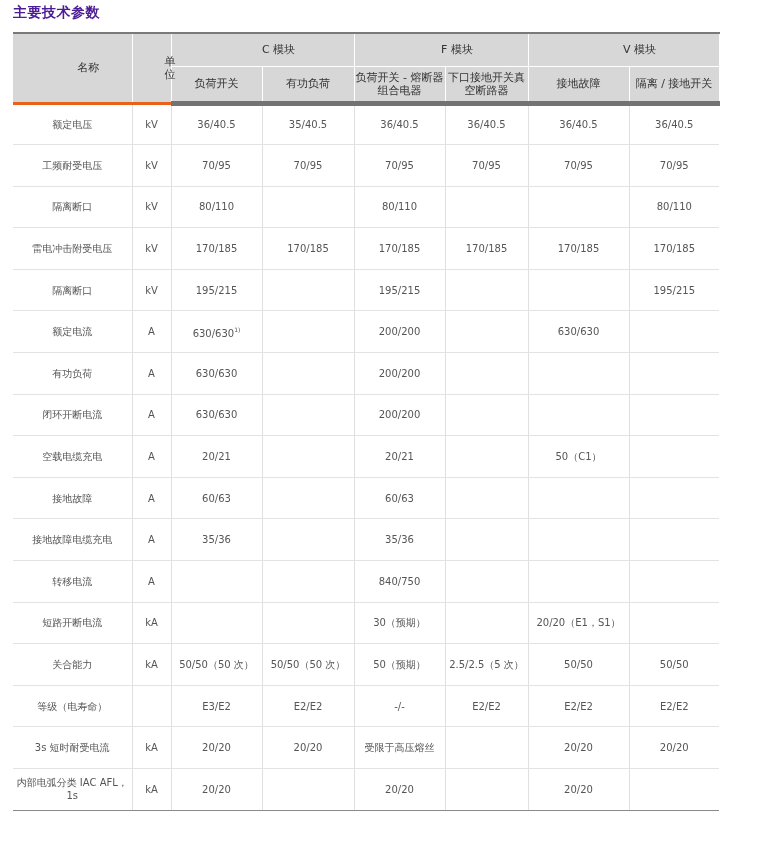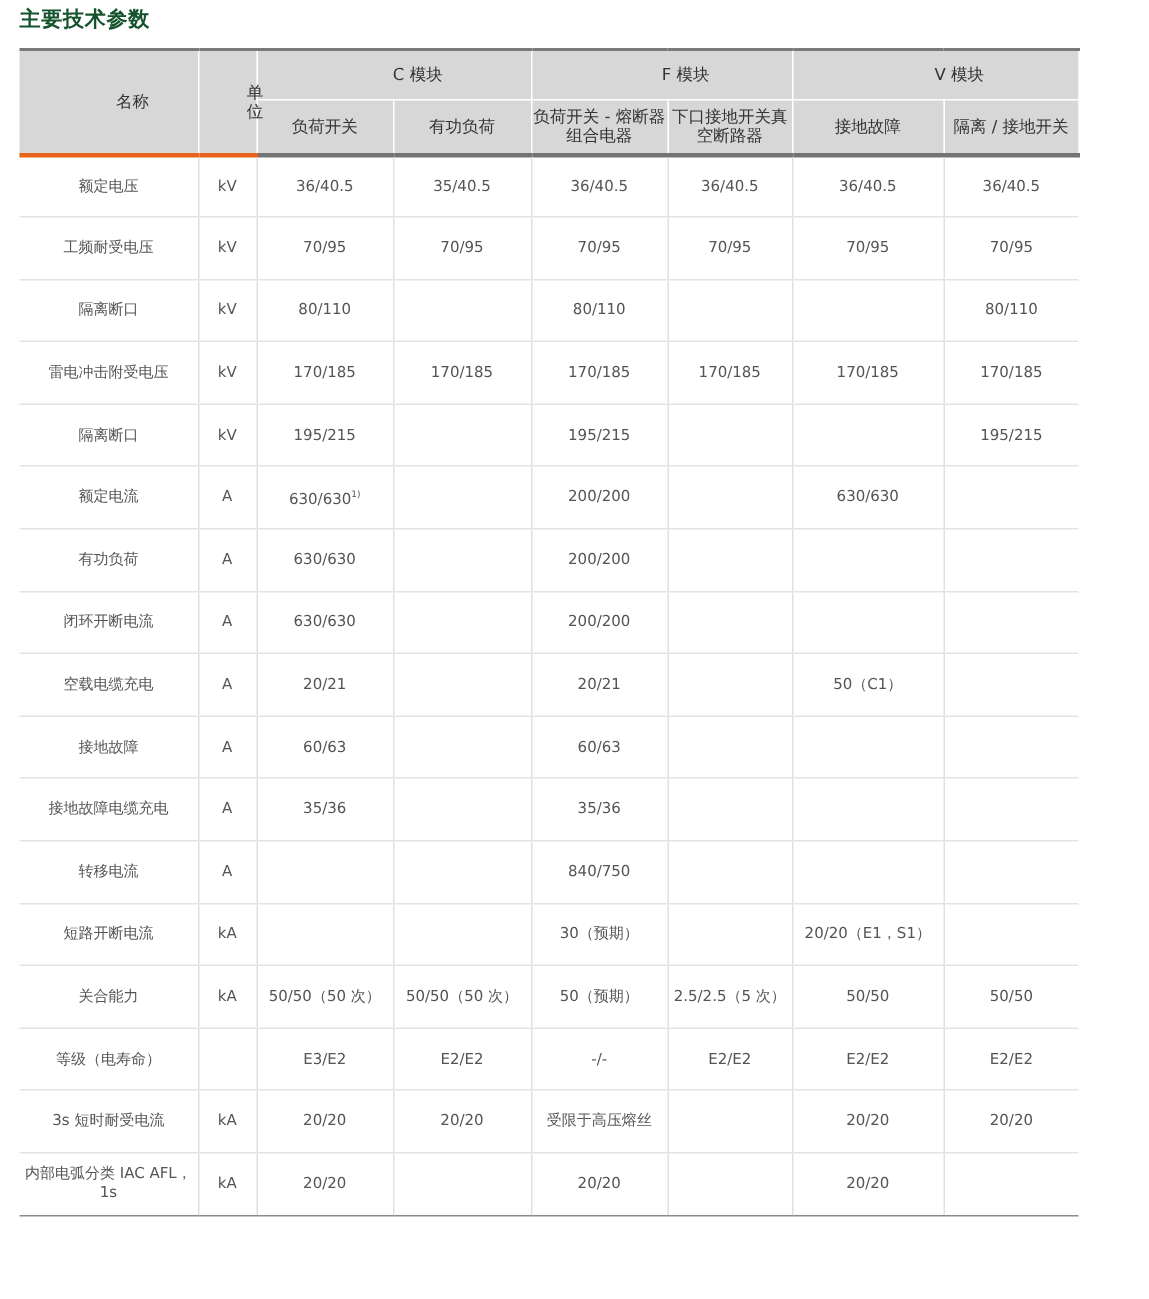--- a/index.html
+++ b/index.html
@@ -1,20 +1,20 @@
 <!DOCTYPE html>
 <html><head>
   <meta charset="utf-8">
   <style>
     * { box-sizing: border-box; margin: 0; padding: 0; }
     html, body { width: 766px; height: 866px; background: #ffffff; overflow: hidden; }
     body { font-family: "DejaVu Sans", "Liberation Sans", sans-serif; color: #555555; position: relative; }
     .title {
       position: absolute; left: 13px; top: 4px;
-      font-size: 14px; font-weight: bold; color: #14532d; letter-spacing: 0.5px;
+      font-size: 14px; font-weight: bold; color: #4c1d95; letter-spacing: 0.5px;
     }
     table.spec {
       position: absolute; left: 13px; top: 32px;
       width: 706px; border-collapse: collapse; table-layout: fixed;
       font-size: 10px;
     }
     table.spec col.c0 { width: 119px; }
     table.spec col.c1 { width: 39px; }
     table.spec col.c2 { width: 91px; }
     table.spec col.c3 { width: 92px; }
@@ -23,21 +23,21 @@
     table.spec col.c6 { width: 101px; }
     table.spec col.c7 { width: 90px; }
     thead th {
       background: #d7d7d7; color: #333333; font-weight: normal;
       font-size: 11px; text-align: center; vertical-align: middle;
       border-left: 1px solid #ffffff; border-right: 1px solid #ffffff;
       line-height: 13px;
     }
     thead tr.r1 th { height: 33px; border-top: 2px solid #7a7a7a; padding-left: 32px; }
     thead tr.r1 th.group { border-bottom: 1px solid #ffffff; }
-    thead tr.r2 th { height: 37px; border-bottom: 3px solid #737373; margin-left: 32px; }
+    thead tr.r2 th { height: 37px; border-bottom: 5px solid #737373; margin-left: 32px; }
     thead tr.r1 th:first-child, thead tr.r2 th:first-child { border-left: none; }
     thead th.rowspan2 { border-bottom: 3px solid #e8621c; margin-top: 45px; }
     tbody td {
       height: 41.6px; text-align: center; vertical-align: middle;
       border-bottom: 1px solid #e3e3e3; border-left: 1px solid #e0e0e0;
       color: #555555; font-size: 10px; line-height: 13px;
     }
     tbody td:first-child { border-left: none; margin-top: 24px; }
     tbody tr:last-child td { border-bottom: 1px solid #8a8a8a; }
     sup { font-size: 6px; vertical-align: 5px; }

